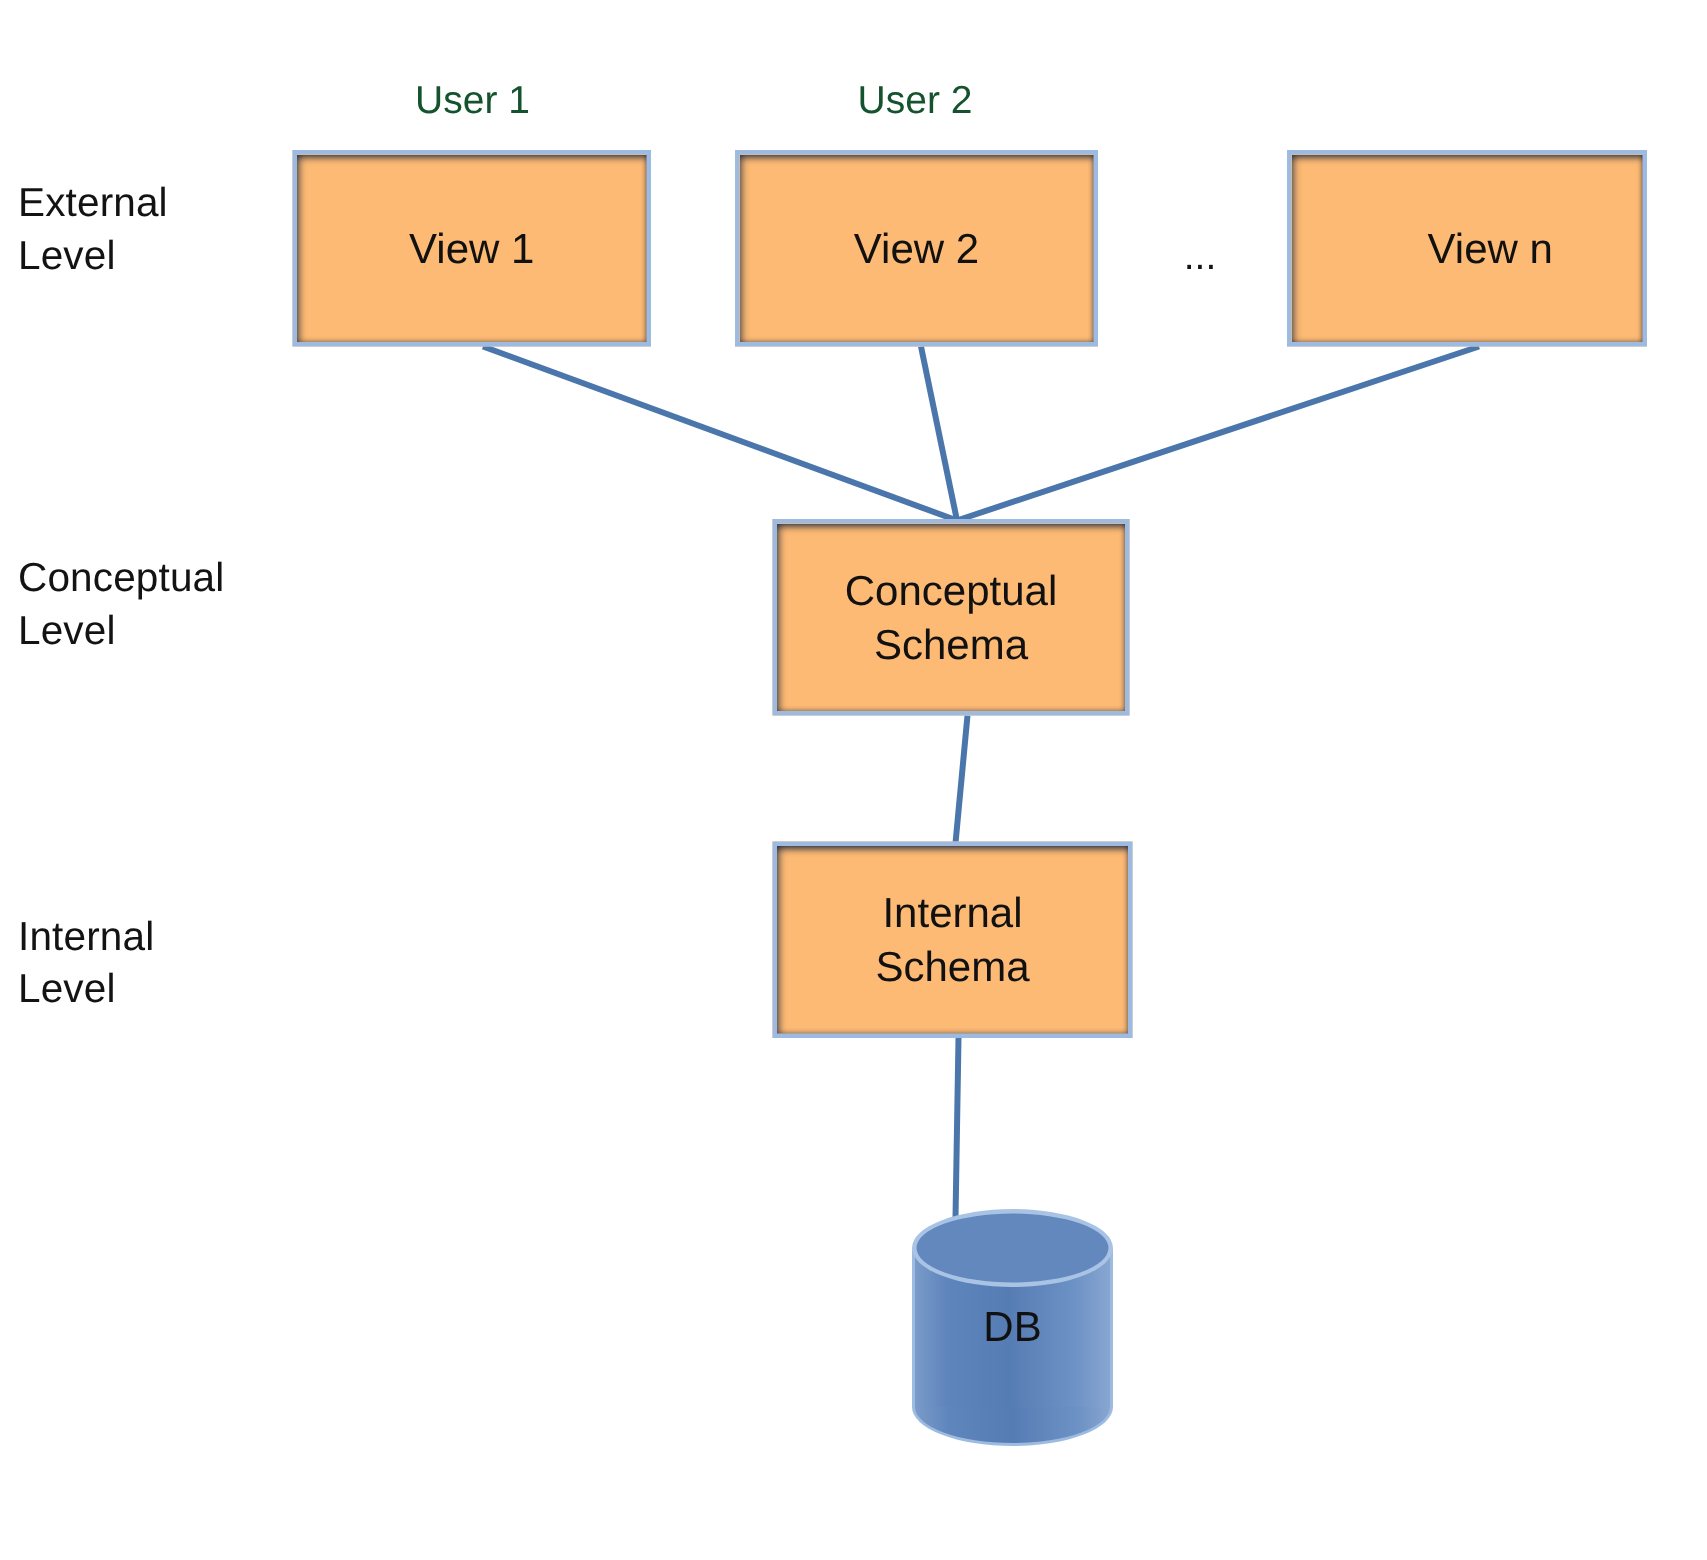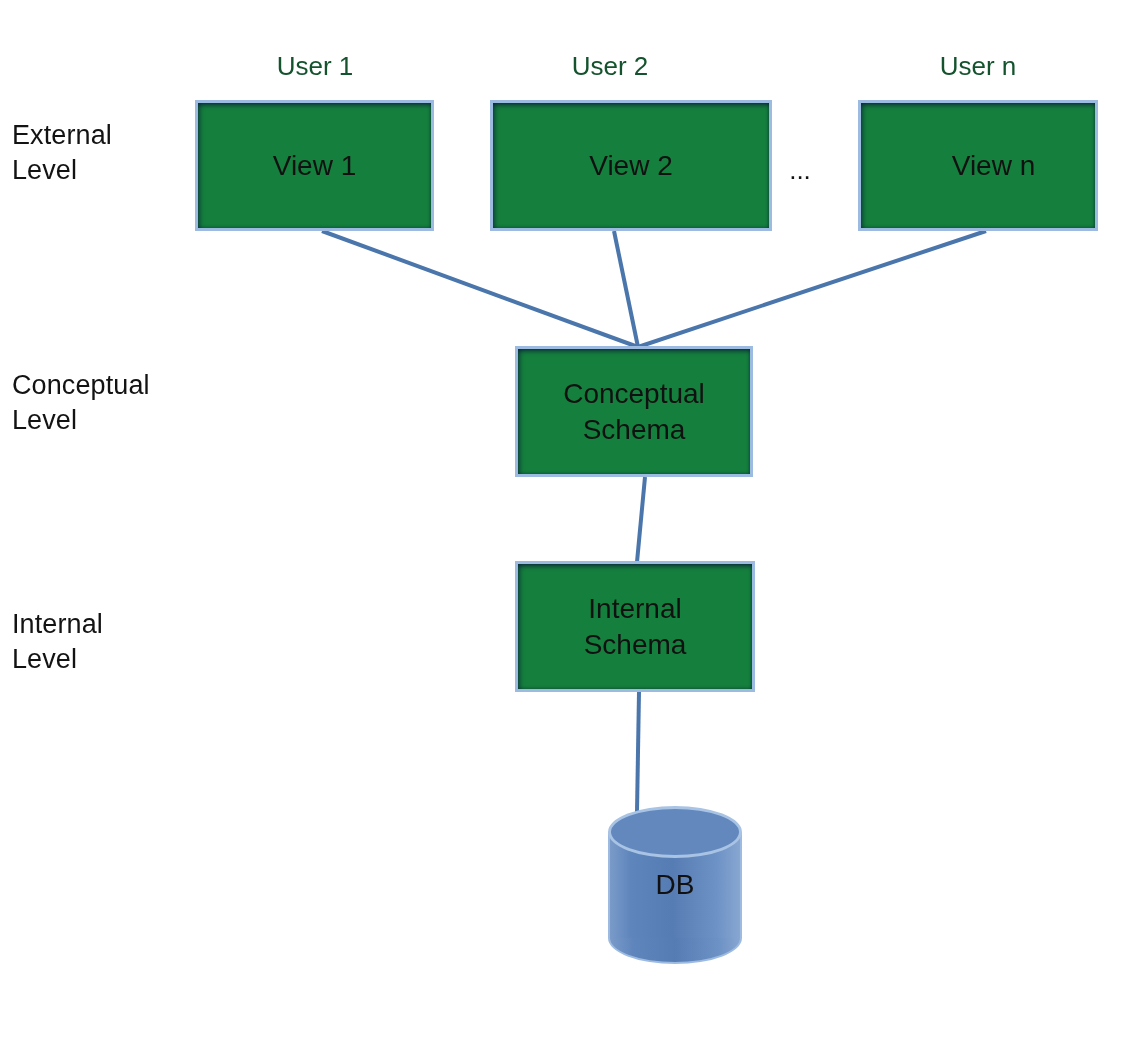--- a/index.html
+++ b/index.html
@@ -54,21 +54,21 @@
     position: absolute;
     font-size: 26px;
     color: #131313;
     text-align: center;
   }
 
   
   .node-box {
     position: absolute;
     box-sizing: border-box;
-    background: #15803d;
+    background: #fdba74;
     border: 3px solid #9dbbe0;
     display: flex;
     align-items: center;
     justify-content: center;
     text-align: center;
     font-size: 28px;
     line-height: 1.28;
     color: #111111;
     white-space: pre-line;
     box-shadow:
@@ -160,27 +160,26 @@
 Level</div>
 
   <div class="level-label" style="left:12px; top:607px; width:165px;">Internal
 Level</div>
 
 
   <div class="user-caption" style="left:235px; top:39px; width:160px;">User 1</div>
 
   <div class="user-caption" style="left:530px; top:39px; width:160px;">User 2</div>
 
-  <div class="user-caption" style="left:898px; top:39px; width:160px;">User n</div>
 
   <div class="node-box" style="left:195px; top:100px; width:239px; height:131px;">
     <span class="box-label">View 1</span>
   </div>
 
-  <div class="node-box" style="left:490px; top:100px; width:282px; height:131px;">
+  <div class="node-box" style="left:490px; top:100px; width:242px; height:131px;">
     <span class="box-label">View 2</span>
   </div>
 
   <div class="ellipsis-mark" style="left:778px; top:155px; width:44px;">...</div>
 
   <div class="node-box" style="left:858px; top:100px; width:240px; height:131px;padding-left:31px;">
     <span class="box-label">View n</span>
   </div>
 
   <div class="node-box" style="left:515px; top:346px; width:238px; height:131px;">

